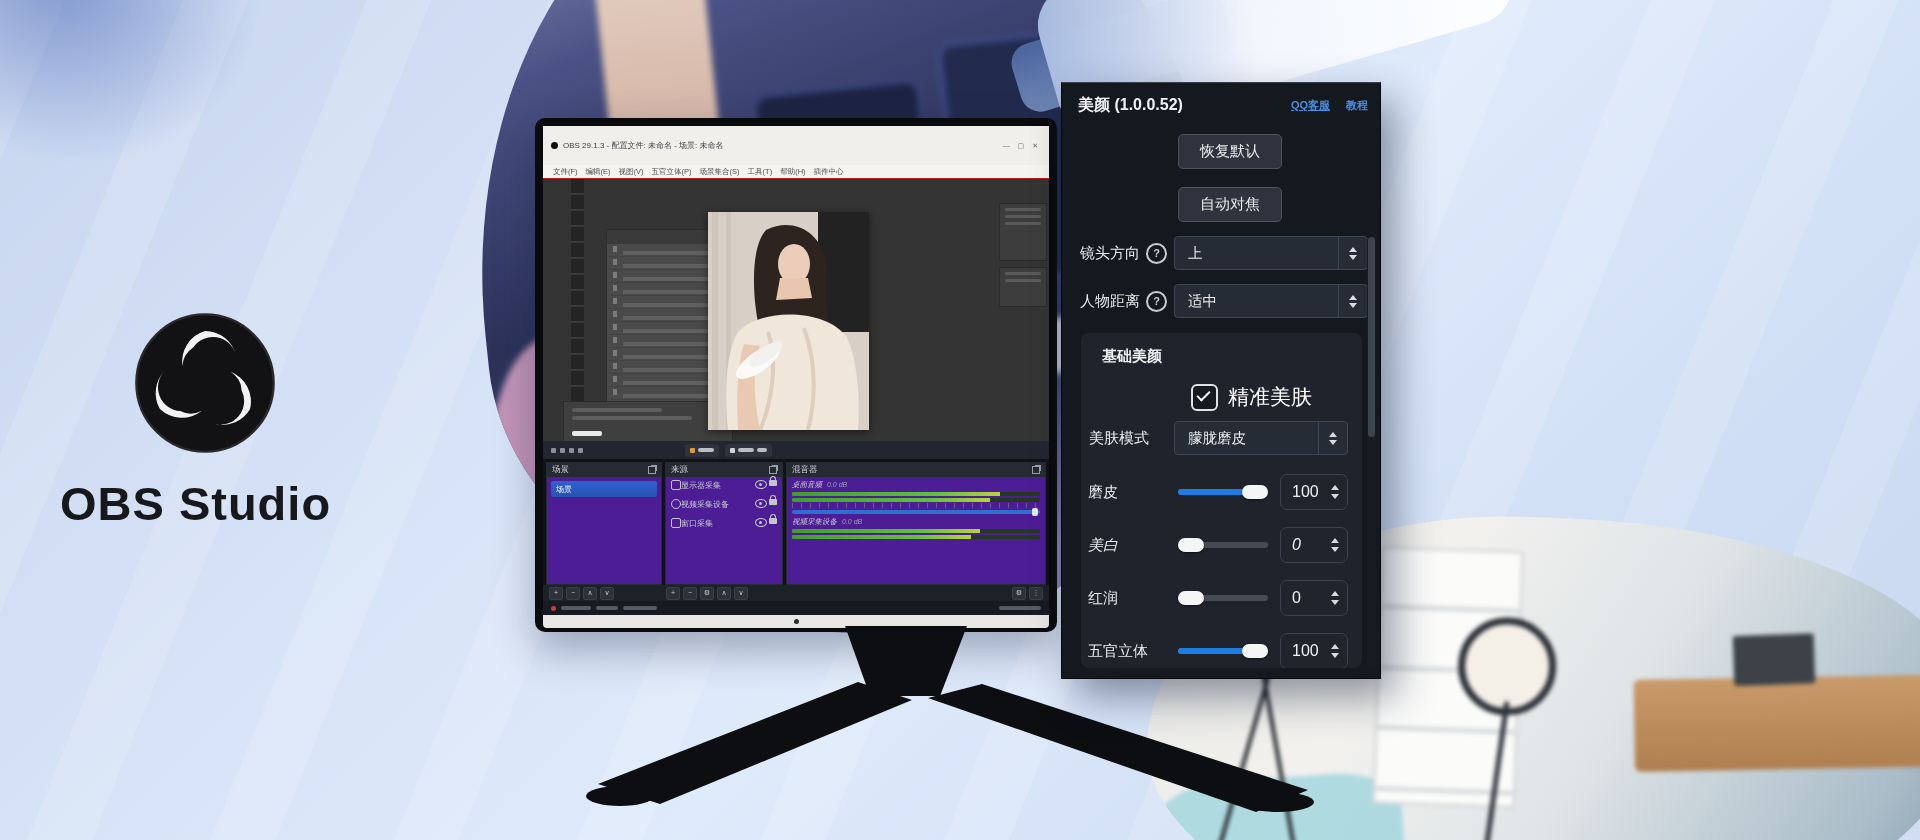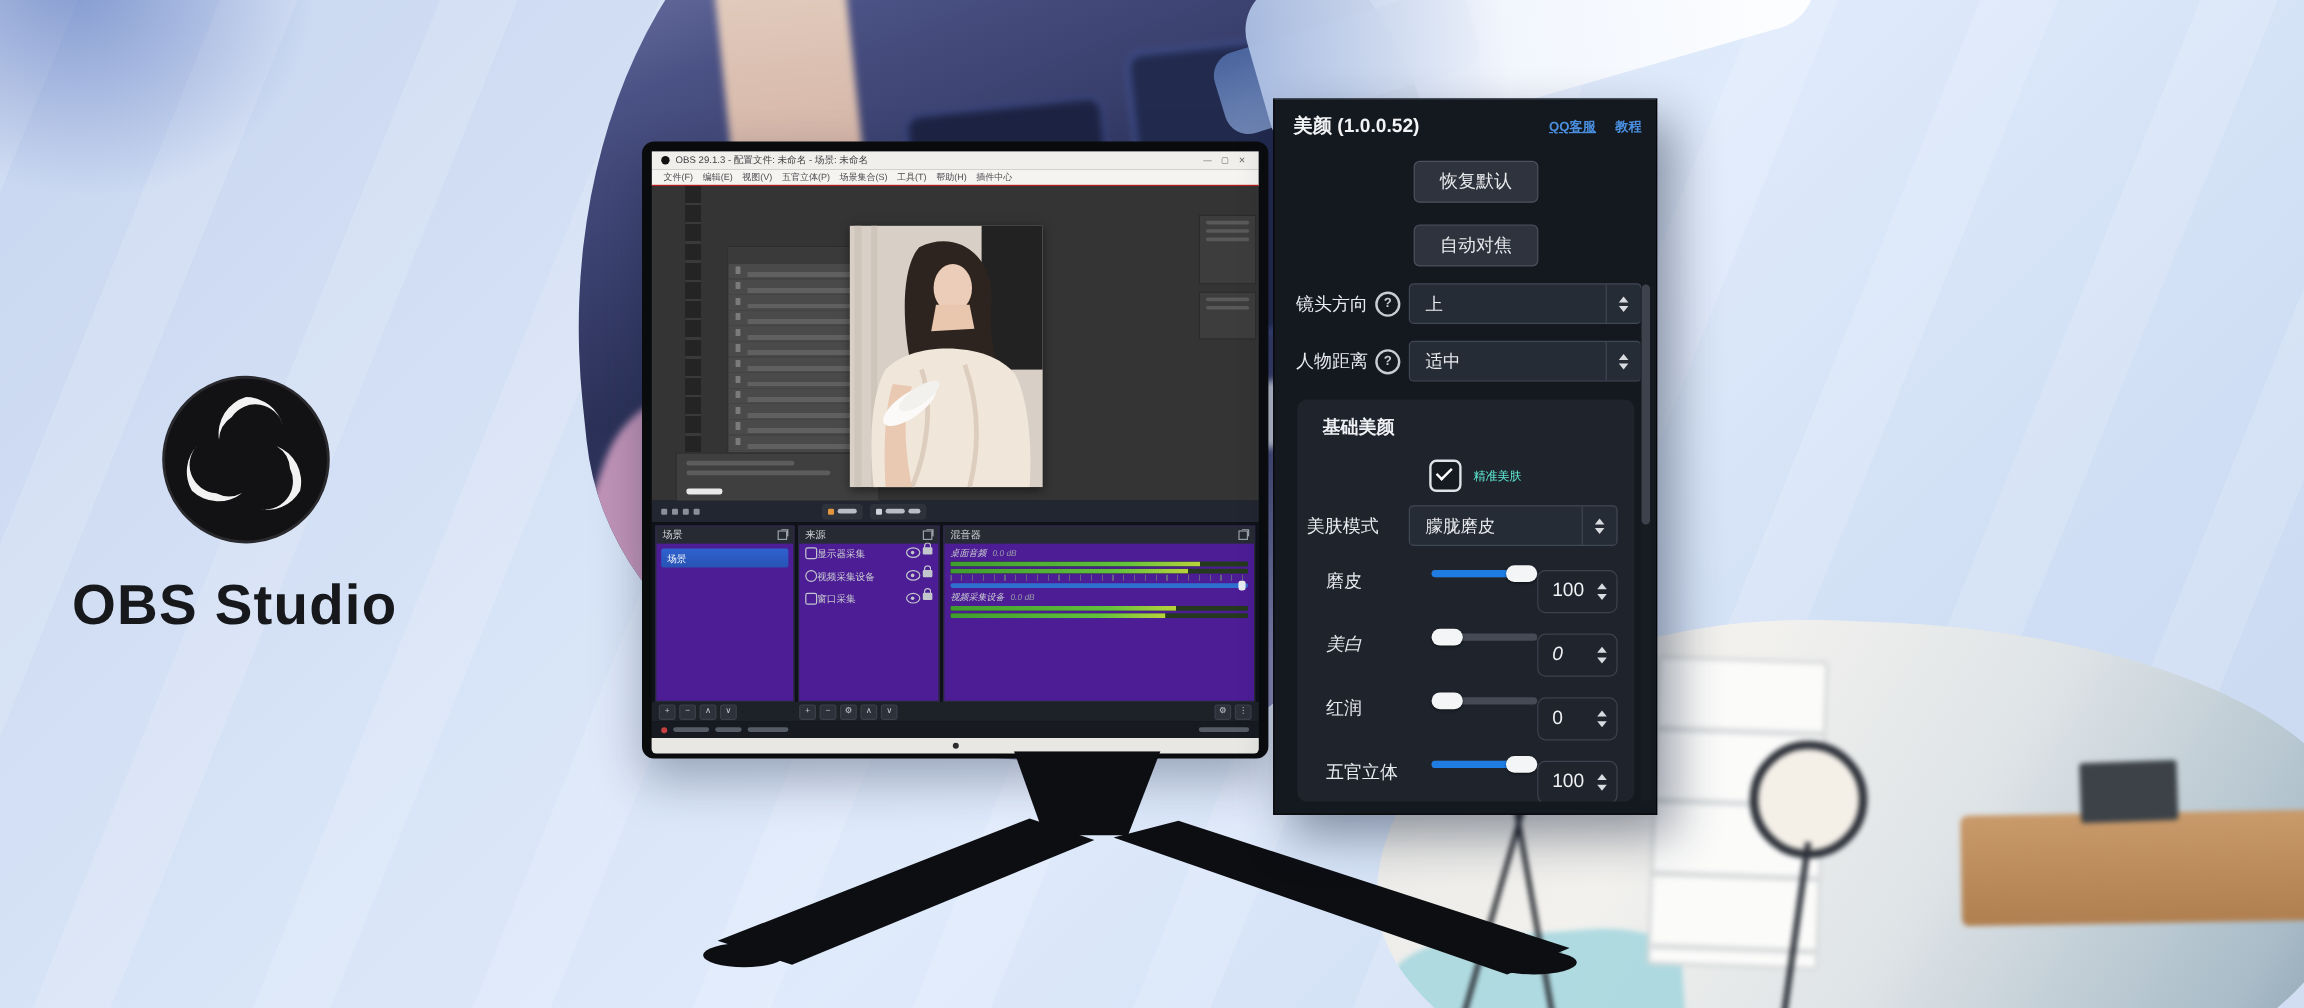--- a/index.html
+++ b/index.html
@@ -47,21 +47,21 @@
   .obs-wordmark{left:60px;top:476px;width:360px;font-size:47px;font-weight:800;color:#17181c;letter-spacing:1px;}
 
   
   .monitor{left:535px;top:118px;width:522px;height:514px;background:#0a0b0d;border-radius:10px;
     box-shadow:0 18px 40px rgba(30,40,70,.35);}
   .screen{position:absolute;left:8px;top:8px;right:8px;bottom:17px;background:#15181e;overflow:hidden;
     display:flex;flex-direction:column;}
   .chin{position:absolute;left:8px;right:8px;bottom:4px;height:13px;background:#e9e7e3;border-radius:0 0 4px 4px;}
   .chin .dot{position:absolute;left:50%;top:4px;width:5px;height:5px;margin-left:-2px;border-radius:50%;background:#2b2b2e;}
 
-  .titlebar{height:15px;background:#f1efec;display:flex;align-items:center;padding:0 8px;gap:5px;flex:0 0 auto;}
+  .titlebar{height:15px;background:#f1efec;display:flex;align-items:center;padding:12px 8px;gap:5px;flex:0 0 auto;}
   .titlebar .logo-dot{width:7px;height:7px;border-radius:50%;background:#111;flex:0 0 auto;}
   .titlebar .wtitle{font-size:8px;color:#3f3f42;white-space:nowrap;overflow:hidden;}
   .titlebar .wctl{margin-left:auto;font-size:7px;color:#6a6a6d;letter-spacing:3px;}
   .menubar{height:13px;background:#f6f4f1;display:flex;align-items:center;gap:8px;padding:0 10px;flex:0 0 auto;border-bottom:1px solid #b91c1c;}
   .menubar span{font-size:7.5px;color:#4c4c50;white-space:nowrap;}
 
   .preview{flex:0 0 262px;background:#343434;position:relative;overflow:hidden;}
   .toolstrip{left:28px;top:0;bottom:0;width:13px;background:#242424;
     background-image:repeating-linear-gradient(#242424 0 14px,#3a3a3a 14px 16px);}
   .layers-panel{left:63px;top:50px;width:136px;height:175px;background:#474747;border:1px solid #2c2c2c;overflow:hidden;}
@@ -144,24 +144,24 @@
   .sel-spin{position:absolute;right:0;top:0;bottom:0;width:28px;border-left:1px solid #404754;
     display:flex;flex-direction:column;align-items:center;justify-content:center;gap:3px;}
   .tri-up{width:0;height:0;border-left:4px solid transparent;border-right:4px solid transparent;border-bottom:5px solid #d8dbe0;}
   .tri-dn{width:0;height:0;border-left:4px solid transparent;border-right:4px solid transparent;border-top:5px solid #d8dbe0;}
   .bp-section{position:absolute;left:19px;top:250px;width:281px;bottom:10px;background:#1e232c;border-radius:8px;overflow:hidden;}
   .sec-title{position:absolute;left:21px;top:14px;font-size:15px;font-weight:bold;color:#eef0f3;}
   .chk-row{position:absolute;left:110px;top:50px;display:flex;align-items:center;gap:10px;}
   .chk-box{width:23px;height:23px;border:2px solid #dfe3e8;border-radius:6px;background:#161a21;position:relative;}
   .chk-box:after{content:"";position:absolute;left:4px;top:5px;width:11px;height:5px;
     border-left:2.5px solid #fff;border-bottom:2.5px solid #fff;transform:rotate(-45deg);}
-  .chk-label{font-size:10px;color:#5eead4;}
+  .chk-label{font-size:21px;color:#ffffff;}
   .mode-row{position:absolute;left:8px;right:14px;top:88px;height:34px;display:flex;align-items:center;}
   .mode-row .bp-select{width:172px;}
-  .slider-row{position:absolute;left:24px;right:14px;height:34px;display:flex;align-items:flex-start;}
+  .slider-row{position:absolute;left:7px;right:14px;height:34px;display:flex;align-items:center;}
   .slider-row .bp-label{width:72px;}
   .sl-track{position:relative;width:90px;height:6px;border-radius:3px;background:#454b54;margin-left:18px;}
   .sl-fill{position:absolute;left:0;top:0;bottom:0;border-radius:3px;background:#1f7ce2;}
   .sl-handle{position:absolute;top:-4px;width:26px;height:14px;border-radius:7px;background:#f4f5f6;box-shadow:0 1px 2px rgba(0,0,0,.5);}
   .spinbox{margin-left:auto;width:66px;height:34px;background:#1f242d;border:1px solid #3c434e;border-radius:7px;
     display:flex;align-items:center;position:relative;}
   .spinbox .num{font-size:16px;color:#f0f1f4;padding-left:11px;flex:1;}
   .spinbox .arrows{display:flex;flex-direction:column;gap:4px;padding-right:8px;}
   .bp-scroll{position:absolute;right:4px;top:154px;bottom:10px;width:9px;background:#171b22;border-radius:4px;}
   .bp-thumb{position:absolute;left:1px;right:1px;top:0;height:200px;background:#3c434d;border-radius:4px;}

